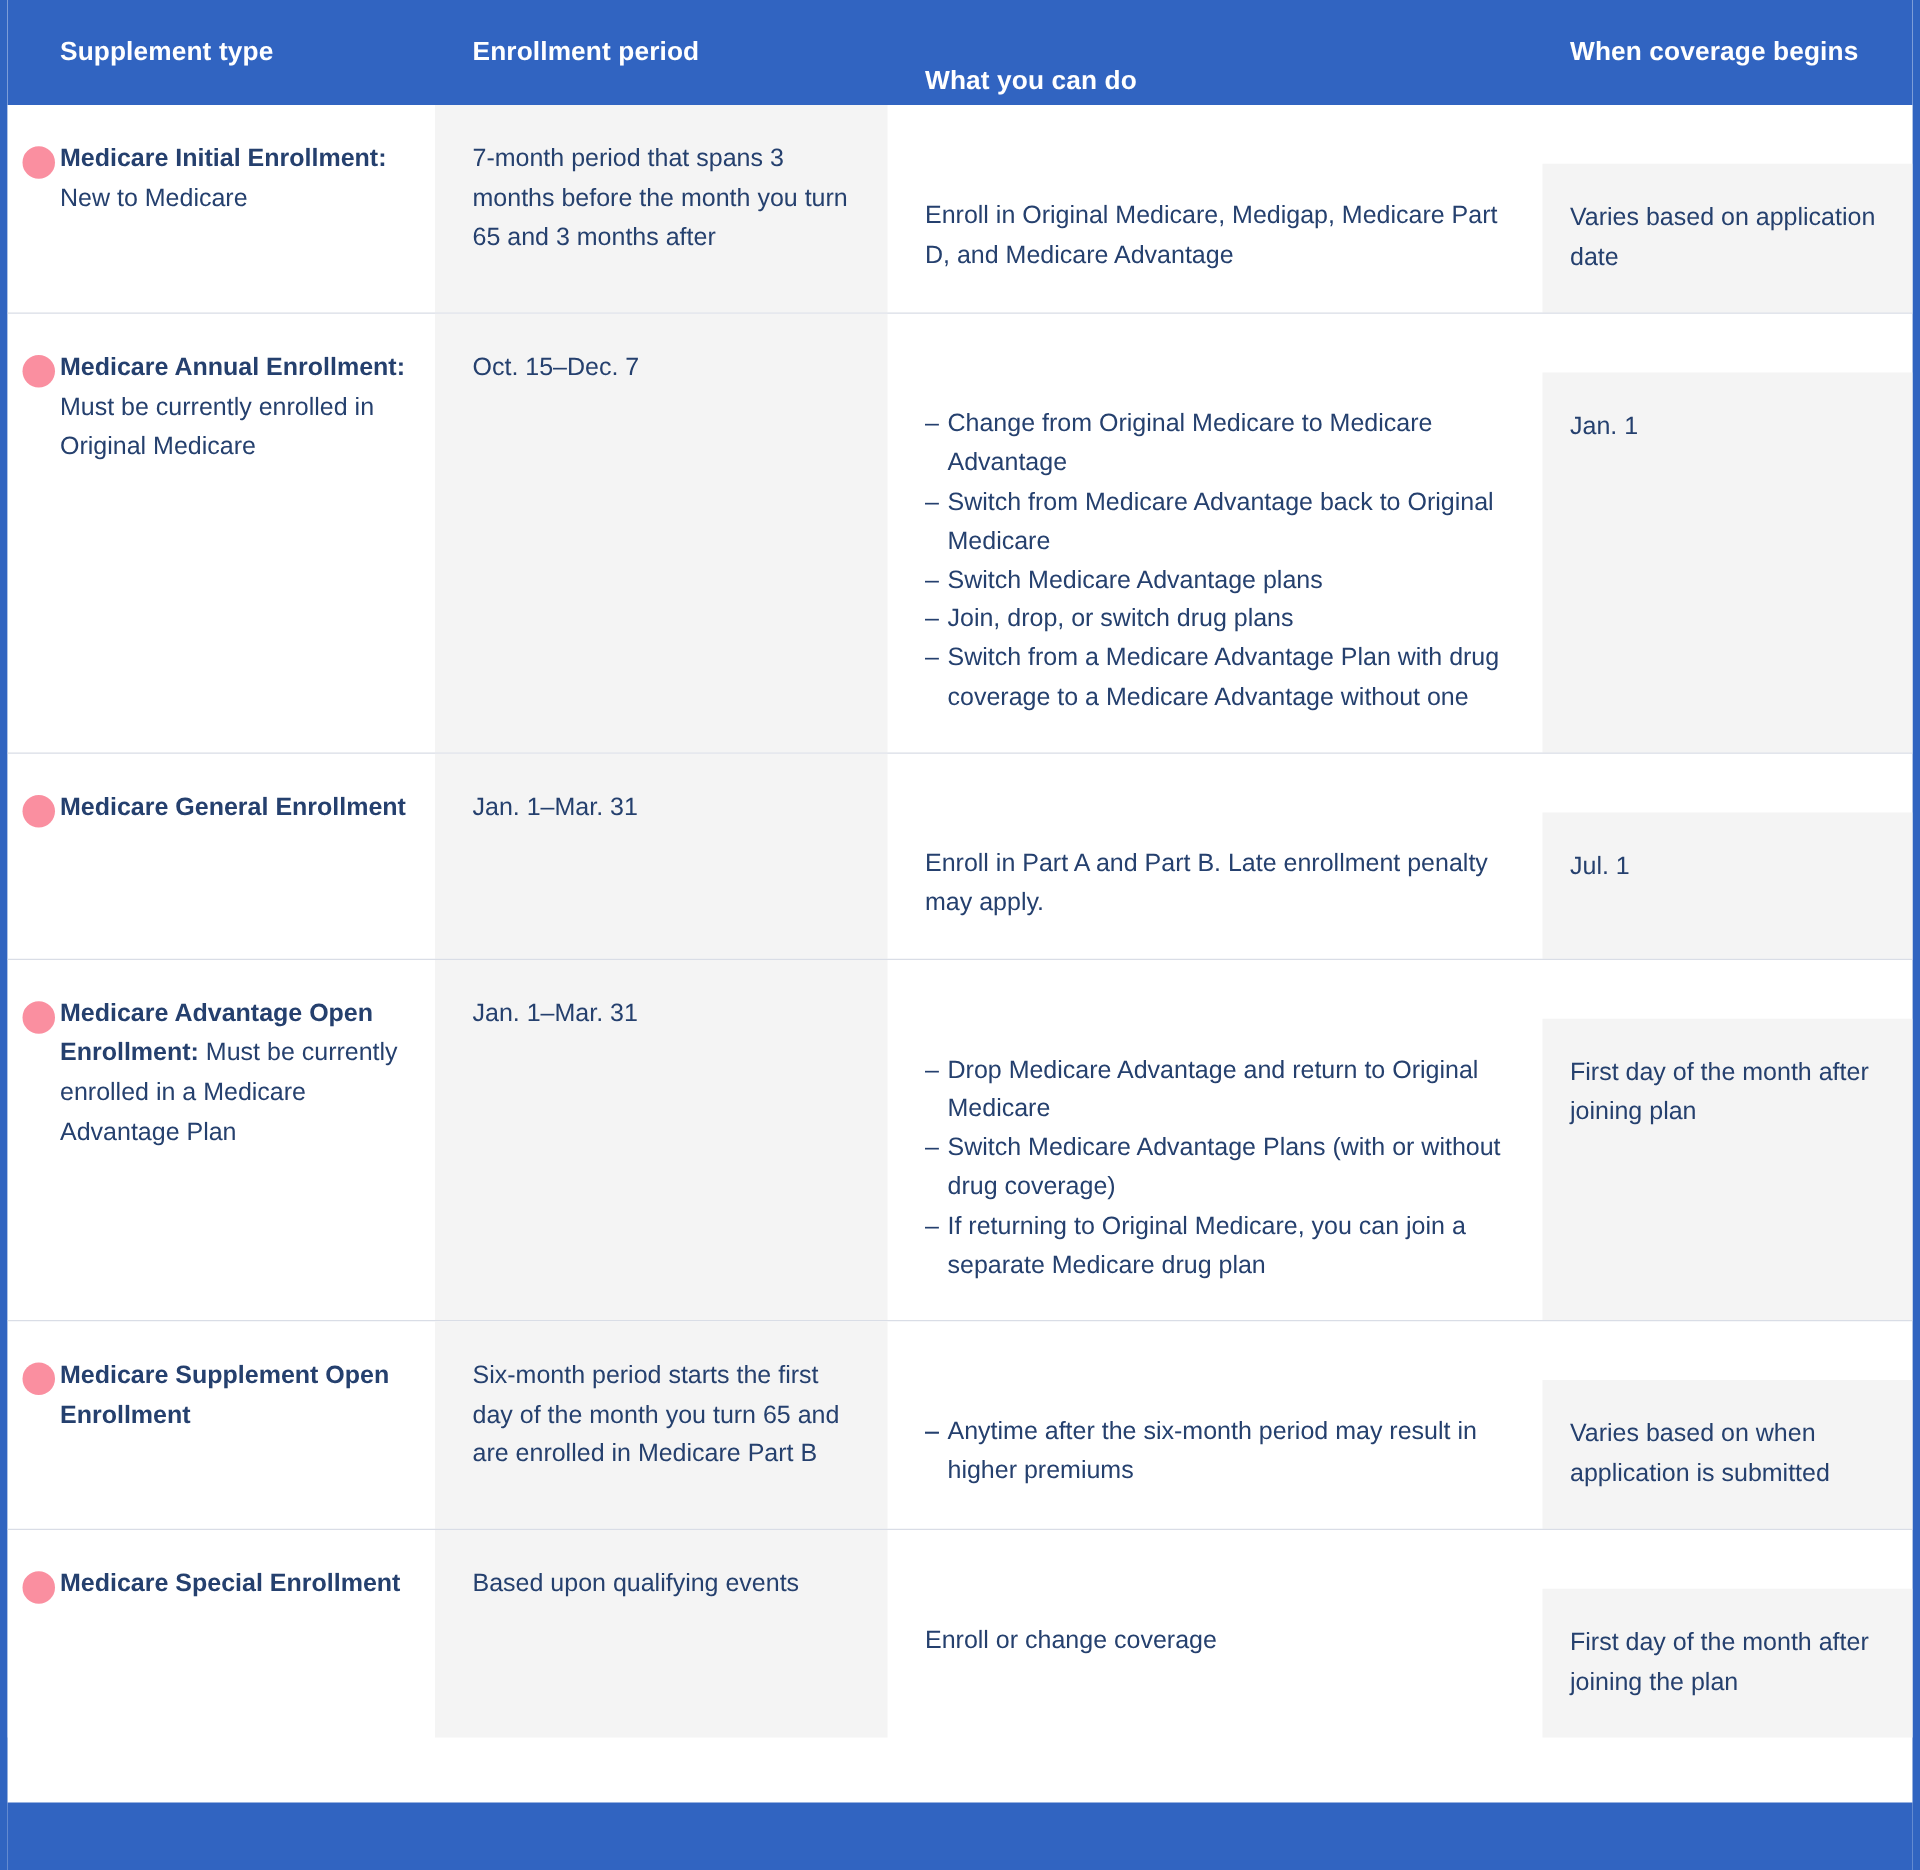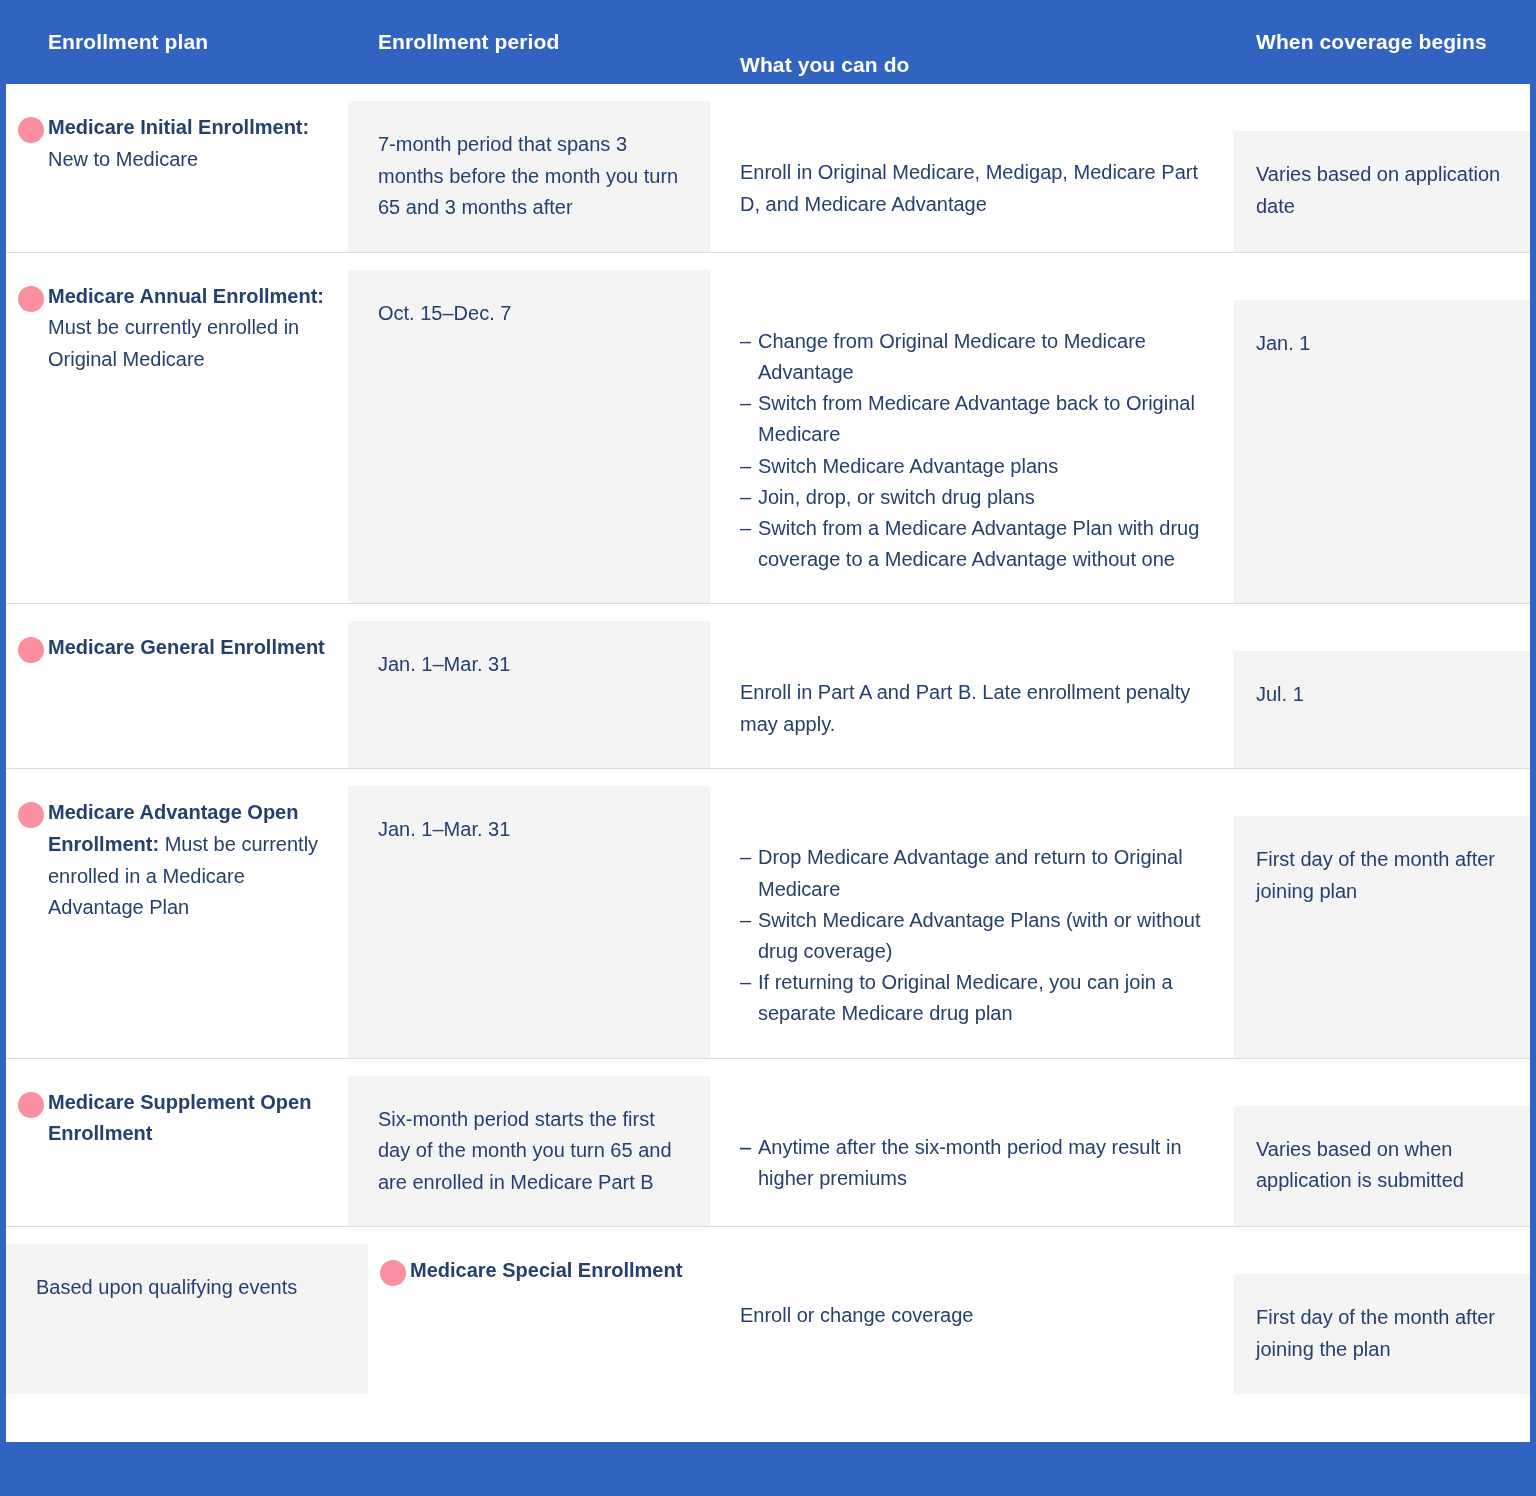--- a/index.html
+++ b/index.html
@@ -60,21 +60,21 @@
   .c1.cell { padding-left: 0; display: flex; }
   .dot-wrap { width: 42px; flex: none; display: flex; justify-content: flex-start;
               padding-left: 12px; padding-top: 5px; }
   .dot {
     width: 26px; height: 26px; border-radius: 50%;
     background: #fa8fa0; display: block; flex: none;
   }
   .c1-text { flex: 1; padding-right: 22px; font-weight: bold; }
   .c1-text .reg { font-weight: normal; }
 
-  .c2.cell { padding-right: 24px; margin-top: 17px; }
+  .c2.cell { padding-right: 24px; }
   .c3.cell { padding-right: 18px; }
   .c4.cell { padding-right: 16px; margin-top: 47px; }
 
   ul.dashlist { list-style: none; }
   ul.dashlist li {
     position: relative;
     padding-left: 18px;
     line-height: 1.56;
   }
   ul.dashlist li .dash {
@@ -89,21 +89,21 @@
     height: 54px;
     background: #3164c1;
   }
 </style>
 </head>
 <body>
 
 <div id="frame">
 
   <div class="thead">
-    <div class="th c1">Enrollment plan</div>
+    <div class="th c1">Supplement type</div>
     <div class="th c2">Enrollment period</div>
     <div class="th c3">What you can do</div>
     <div class="th c4">When coverage begins</div>
   </div>
 
   <div class="tbody" id="tbody">
       <div class="row">
         <div class="cell c1">
           <div class="dot-wrap">
             <span class="dot"></span>
@@ -171,26 +171,26 @@
         <div class="cell c2 shaded">Six-month period starts the first day of the month you turn 65 and are enrolled in Medicare Part B</div>
         <div class="cell c3">
           <ul class="dashlist">
             <li><span class="dash">–</span></li>
             <li><span class="dash">–</span><span>Anytime after the six-month period may result in higher premiums</span></li>
           </ul>
         </div>
         <div class="cell c4 shaded">Varies based on when application is submitted</div>
       </div>
       <div class="row">
-        <div class="cell c2 shaded">Based upon qualifying events</div>
         <div class="cell c1">
           <div class="dot-wrap">
             <span class="dot"></span>
           </div>
           <div class="c1-text"><span>Medicare Special Enrollment</span></div>
         </div>
+        <div class="cell c2 shaded">Based upon qualifying events</div>
         <div class="cell c3">Enroll or change coverage</div>
         <div class="cell c4 shaded">First day of the month after joining the plan</div>
       </div>
     </div>
 
   <div class="bottombar"></div>
 </div>
 
 </body></html>

